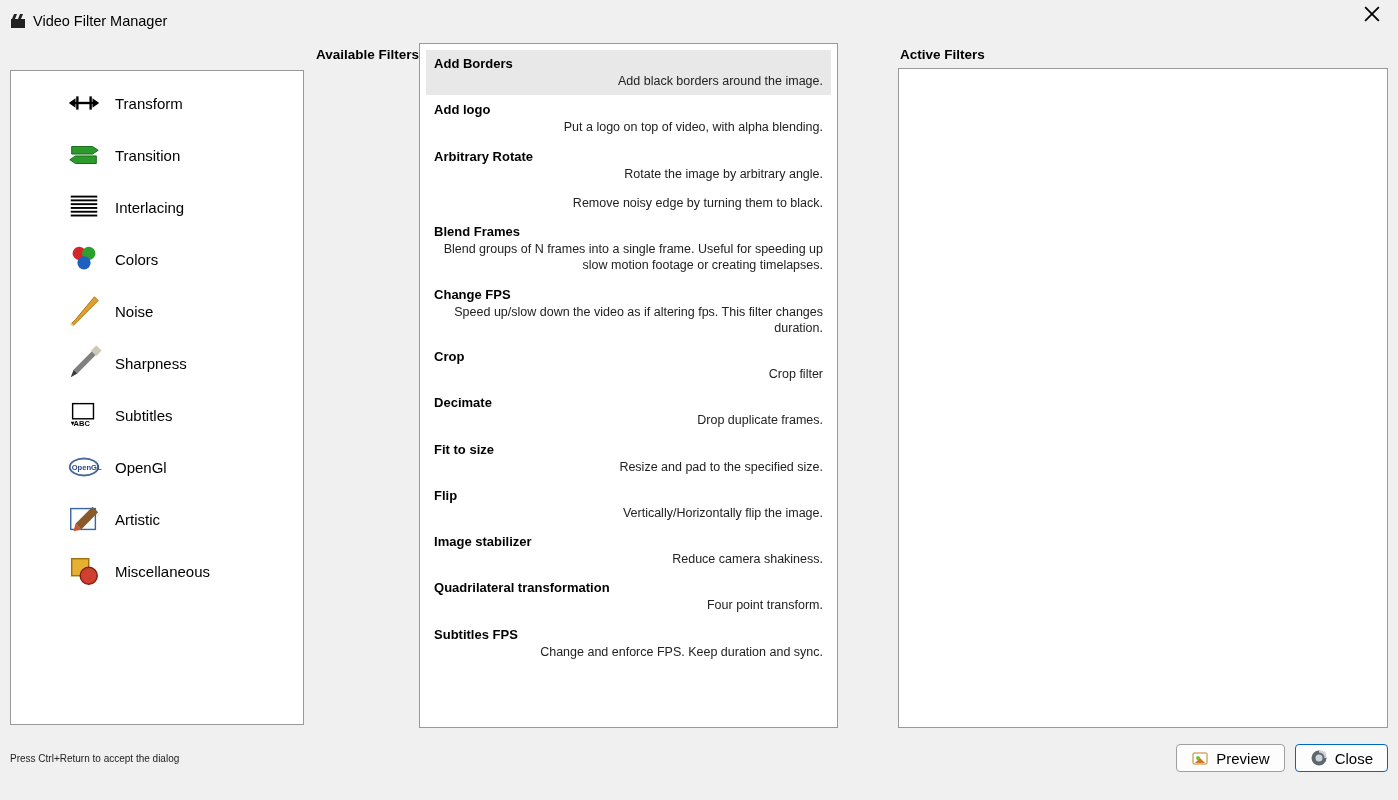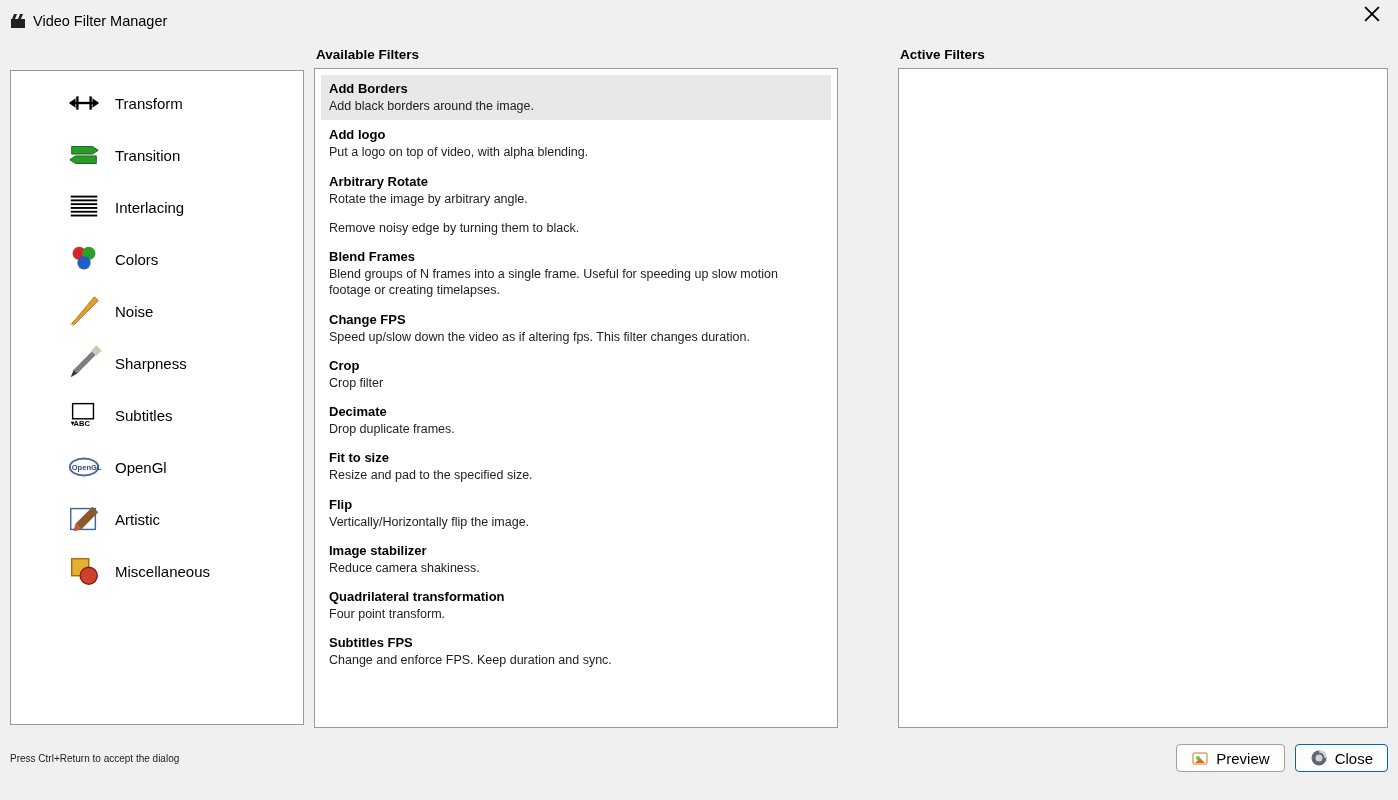--- a/index.html
+++ b/index.html
@@ -73,21 +73,20 @@
     justify-content: center;
     margin-right: 12px;
   }
   .cat-label {
     font-size: 15px;
   }
 
   .middle {
     width: 524px;
     display: flex;
-    flex-direction: column;
   }
   .section-header {
     font-weight: 600;
     font-size: 13.5px;
     padding: 4px 0 6px 2px;
   }
   .filters-box {
     border: 1px solid #999;
     background: #fff;
     flex: 1;
@@ -110,20 +109,21 @@
   }
   .filter-item .fi-name {
     font-weight: 700;
     font-size: 13px;
     margin-bottom: 2px;
   }
   .filter-item .fi-desc {
     font-size: 12.5px;
     color: #222;
     line-height: 1.3;
+    text-align: right;
   }
   
   .filters-scroll::-webkit-scrollbar { width: 14px; }
   .filters-scroll::-webkit-scrollbar-track { background: #fff; }
   .filters-scroll::-webkit-scrollbar-thumb {
     background: #8a8a8a;
     border: 2px solid #fff;
     border-radius: 2px;
   }
 

